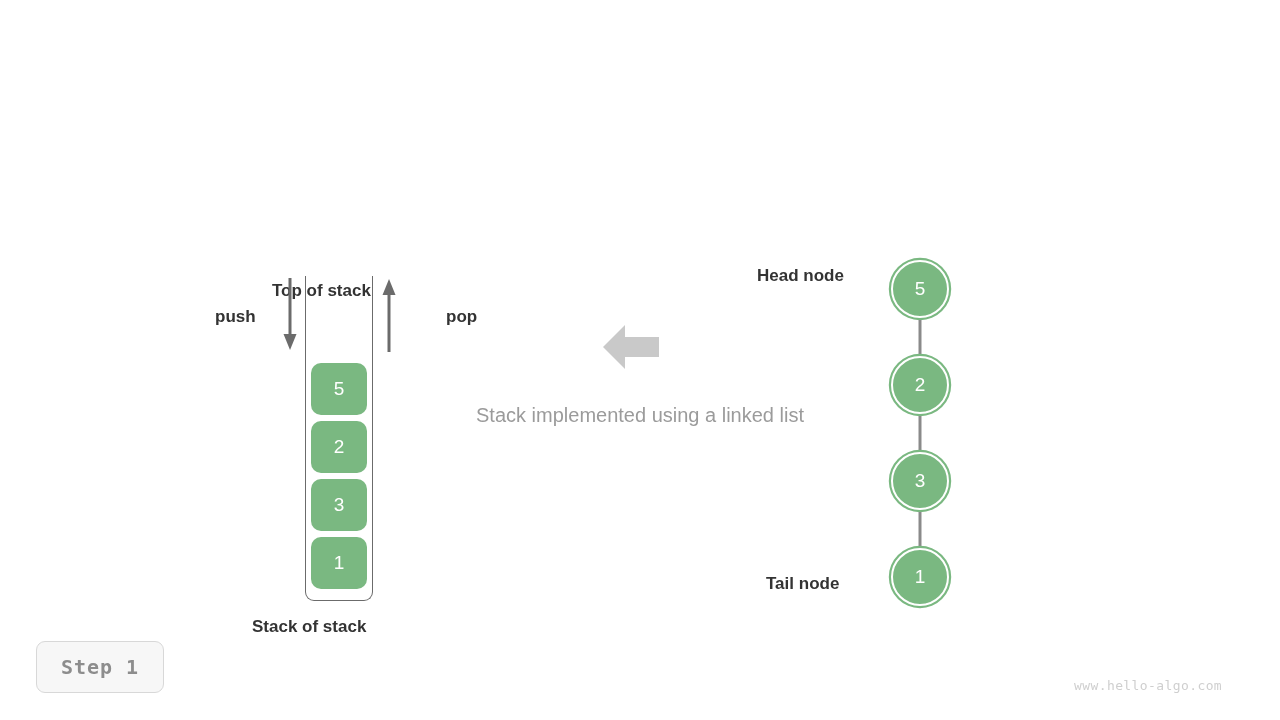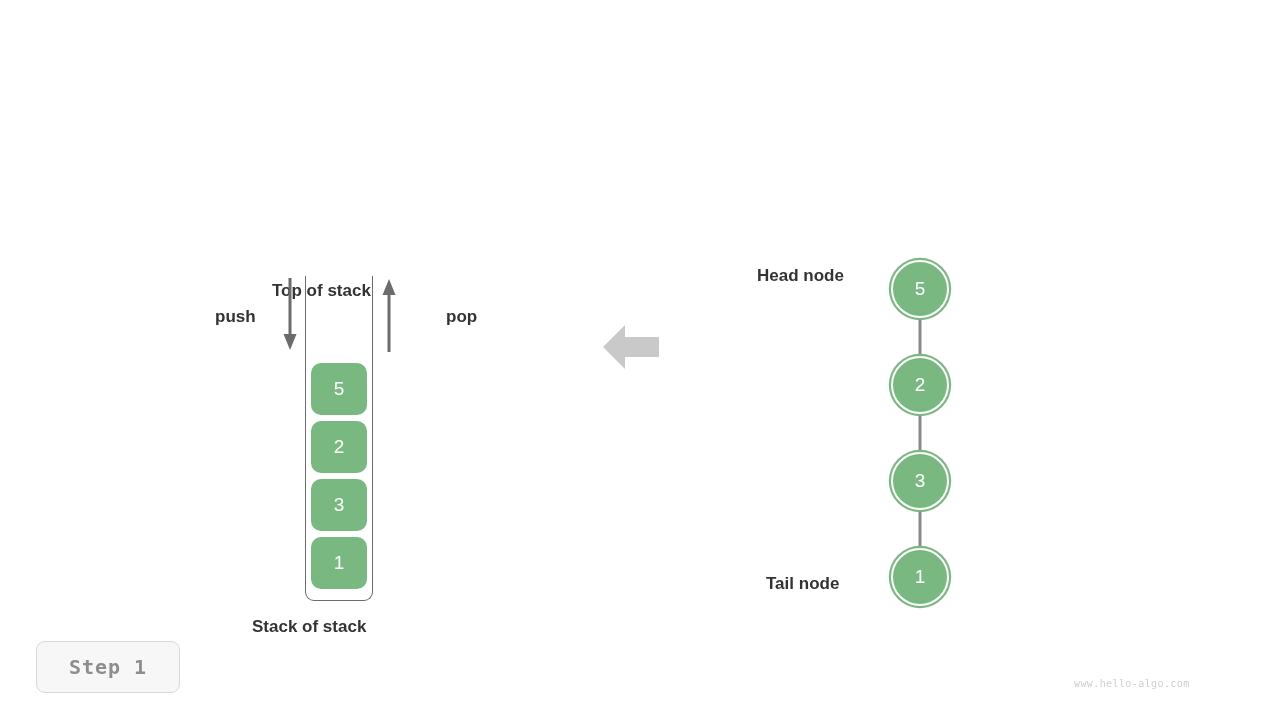--- a/index.html
+++ b/index.html
@@ -141,21 +141,21 @@
   .ll-arrow {
     position: absolute;
     left: 911px;
   }
 
   
   #step-badge {
     position: absolute;
     left: 36px;
     top: 641px;
-    width: 144px;
+    width: 128px;
     height: 52px;
     border: 1.4px solid #d8d8d8;
     border-radius: 9px;
     background: #f7f7f7;
     display: flex;
     align-items: center;
     justify-content: center;
     font-family: "DejaVu Sans Mono", monospace;
     font-size: 20px;
     font-weight: bold;
@@ -163,21 +163,21 @@
     letter-spacing: 1px;
     box-sizing: border-box;
   }
 
   
   #watermark {
     position: absolute;
     left: 1074px;
     top: 678px;
     font-family: "DejaVu Sans Mono", monospace;
-    font-size: 10px;
+    font-size: 13px;
     color: #cfcfcf;
     letter-spacing: 0.4px;
     white-space: nowrap;
   }
 </style>
 </head>
 <body>
 
 <div class="canvas">
 
@@ -213,20 +213,21 @@
       <span>1</span>
     </div>
   </div>
 
   <div class="label-bold" id="bottom-of-stack-label">Stack of stack</div>
 
   <svg id="transform-arrow" width="62" height="62" viewBox="0 0 62 62">
     <polygon points="3,31 25,9 25,21 59,21 59,41 25,41 25,53" fill="#c9c9c9"></polygon>
   </svg>
 
+  <div id="middle-caption">Stack implemented using a linked list</div>
 
   <div class="label-bold" id="head-node-label">Head node</div>
 
   <div class="ll-node" style="left:891px; top:260px;">
     <span>5</span>
   </div>
 
   <svg class="ll-arrow" style="top:320px;" width="18" height="62" viewBox="0 0 18 62">
     <line x1="9" y1="0" x2="9" y2="46" stroke="#8a8a8a" stroke-width="3"></line>
     <polygon points="9,58 2.5,42 15.5,42" fill="#8a8a8a"></polygon>

